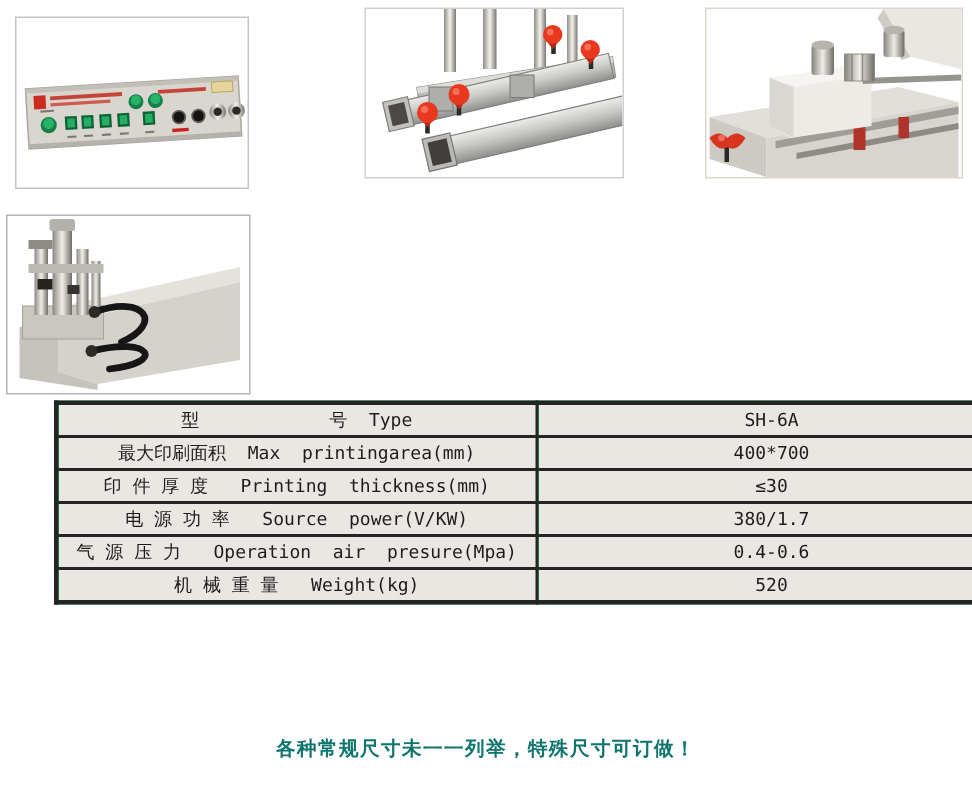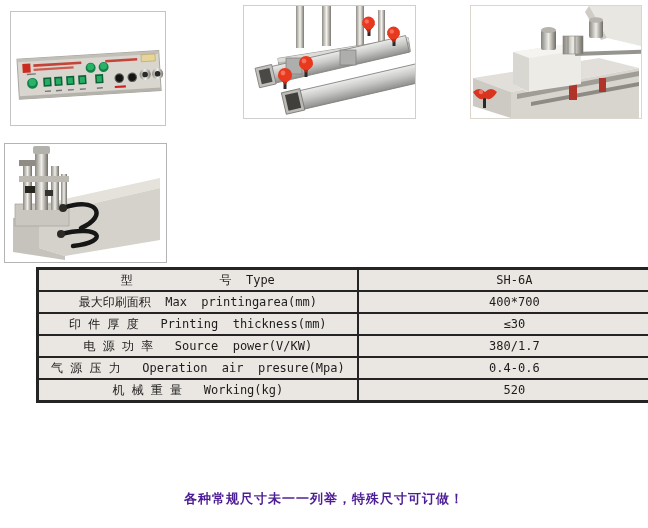--- a/index.html
+++ b/index.html
@@ -33,21 +33,21 @@
     background:#eae7e2;
     overflow:hidden;
   }
   td.lbl{white-space:pre;}
   td.val{}
   col.c1{width:50.5%;}
   col.c2{width:49.5%;}
 
   .footer-note{
     position:absolute;left:0;top:490px;width:648px;
-    text-align:center;font-size:13px;font-weight:bold;color:#4c1d95;
+    text-align:center;font-size:13px;font-weight:bold;color:#0f766e;
     letter-spacing:1px;
   }
 </style>
 </head>
 <body>
 
 <div class="photo-box" id="photo1">
   <svg width="154" height="113" viewBox="0 0 154 113">
     <defs>
       <linearGradient id="p1chrome" x1="0" y1="0" x2="1" y2="0">
@@ -277,19 +277,19 @@
     </tr>
     <tr>
       <td class="lbl">电 源 功 率   Source  power(V/KW)</td>
       <td class="val">380/1.7</td>
     </tr>
     <tr>
       <td class="lbl">气 源 压 力   Operation  air  presure(Mpa)</td>
       <td class="val">0.4-0.6</td>
     </tr>
     <tr>
-      <td class="lbl">机 械 重 量   Working(kg)</td>
+      <td class="lbl">机 械 重 量   Weight(kg)</td>
       <td class="val">520</td>
     </tr>
   </tbody>
 </table>
 
 <div class="footer-note">各种常规尺寸未一一列举，特殊尺寸可订做！</div>
 
 </body></html>

